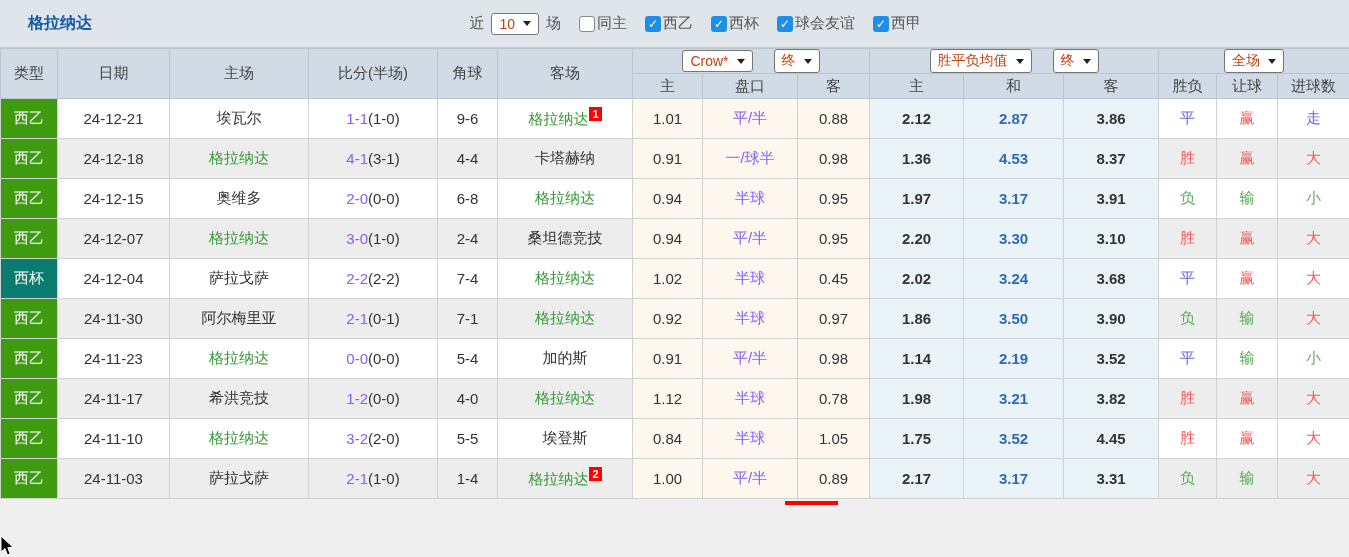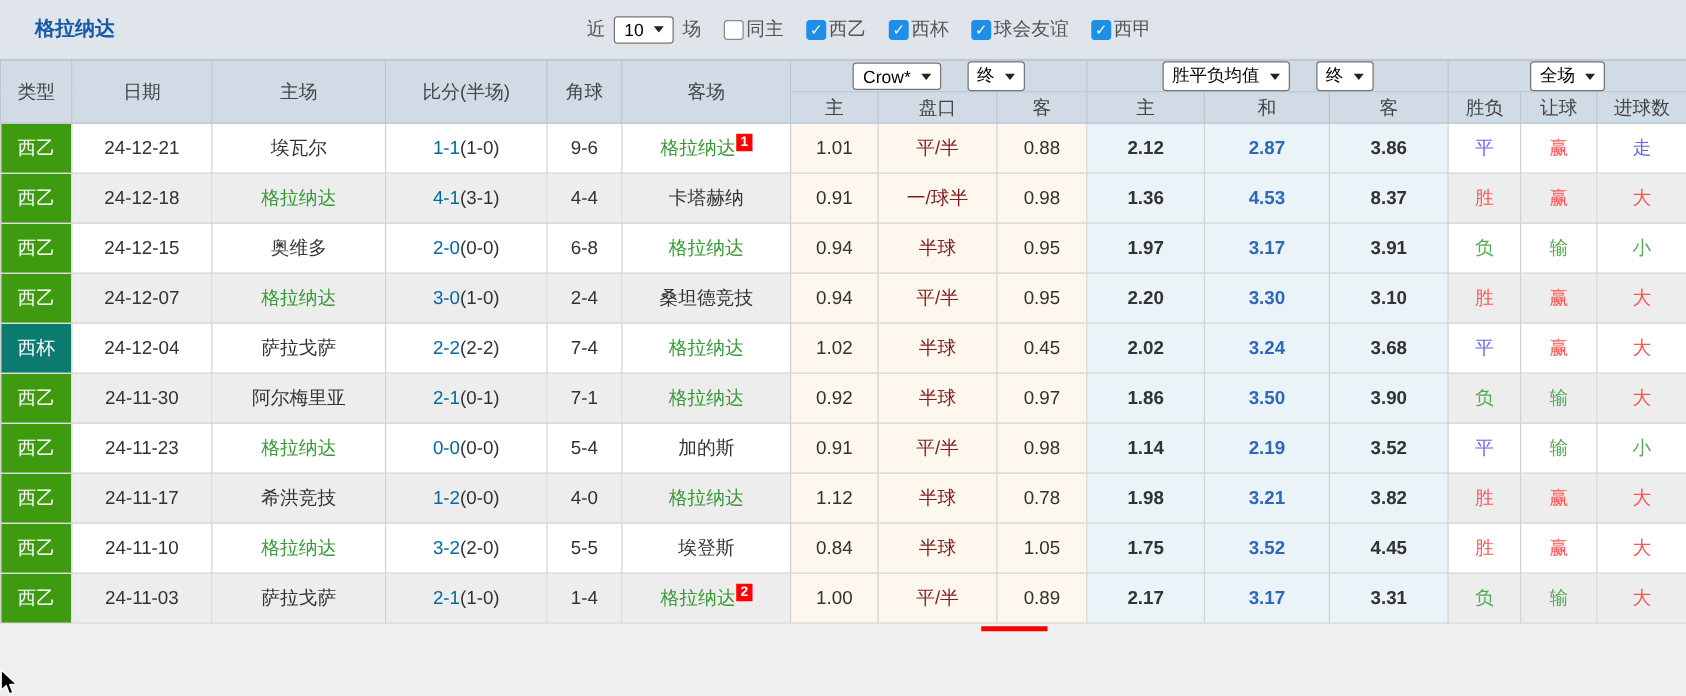--- a/index.html
+++ b/index.html
@@ -18,21 +18,21 @@
                           border-radius:50%; background:#4a4a4a; }
   .radio.unchecked { background:transparent; border:3px solid #fff; width:16px; height:16px; }
 
   
   .filterbar { height:48px; background:#dfe5eb; display:flex; align-items:center;
                padding:0 28px; border-bottom:1px solid #c2ccd5; }
   .team-title { font-size:16px; font-weight:bold; color:#1659a8; }
   .filters { margin-left:auto; margin-right:400px; display:flex; align-items:center; gap:7px;
              font-size:15px; color:#555; }
   .sel { display:inline-flex; align-items:center; gap:8px; background:#fff; border:1px solid #767676;
-         border-radius:3px; padding:2px 7px; font-size:14px; color:#000000; cursor:default; }
+         border-radius:3px; padding:2px 7px; font-size:14px; color:#c2410c; cursor:default; }
   .chev { width:0; height:0; border-left:4px solid transparent; border-right:4px solid transparent;
           border-top:5px solid #222; }
   .cb { width:16px; height:16px; border-radius:3px; display:inline-flex; align-items:center;
         justify-content:center; flex:none; }
   .cb.on { background:#1e8fe8; }
   .cb.on::after { content:"✓"; color:#fff; font-size:12px; font-weight:bold; line-height:1; }
   .cb.off { background:#fff; border:1px solid #8a8a8a; }
   .league-item { display:flex; align-items:center; gap:2px;padding-left:11px; }
 
   
@@ -41,22 +41,22 @@
        border:1px solid #b9c5d0; height:25px; padding:0; }
   .group-sels { display:flex; justify-content:center; align-items:center; gap:21px;text-align:right; }
   td { border:1px solid #d2d2d2; height:40px; text-align:center; font-size:15px; color:#333;
        padding:0; white-space:nowrap; overflow:hidden; }
   tr.even td { background:#ededed; }
   td.c-cream { background:#fdf7ee !important; }
   td.c-blue  { background:#eaf3f8 !important;font-weight:bold; }
   td.t-league { background:#3e9b10 !important; color:#fff; }
   td.t-cup    { background:#0b7b70 !important; color:#fff; }
   .team  { color:#3a9a3a; }
-  .score-red { color:#0369a1; }
-  .hc    { color:#7f1d1d; }
+  .score-red { color:#8b5cf6; }
+  .hc    { color:#8b5cf6; }
   .avgd  { color:#3068b8; }
   .res-red   { color:#ff5555; }
   .res-green { color:#55aa55; }
   .res-blue  { color:#6666ee; }
   .sup-badge { background:#ff0000; color:#fff; font-size:11px; font-weight:bold;
                padding:1px 3px; margin-left:1px; vertical-align:super; line-height:1; }
 
   
   .footer { position:relative; height:9px; background:#efefef; }
   .red-indicator { position:absolute; left:785px; top:2px; width:53px; height:4px; background:#ff0000; }

